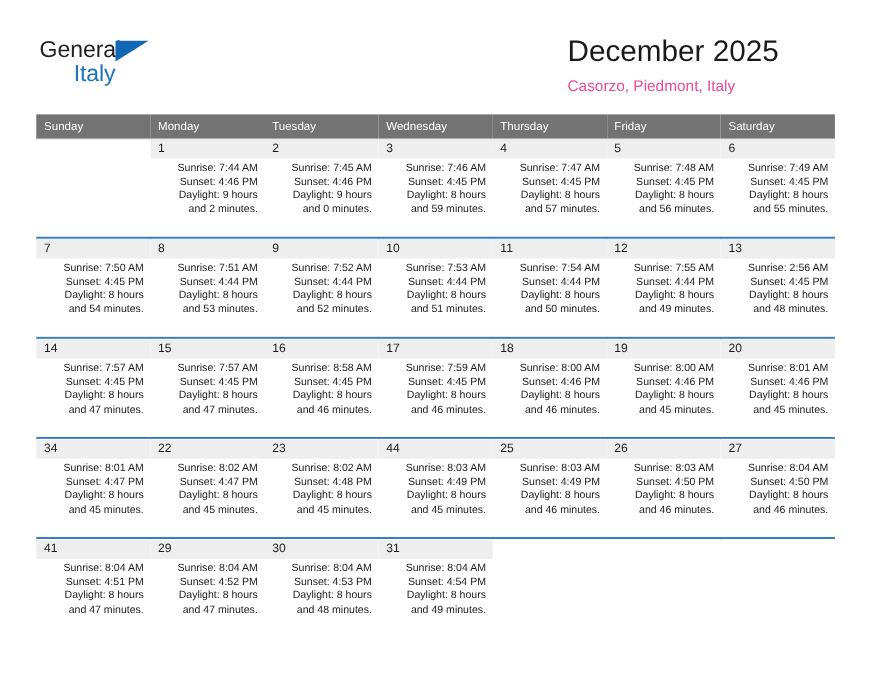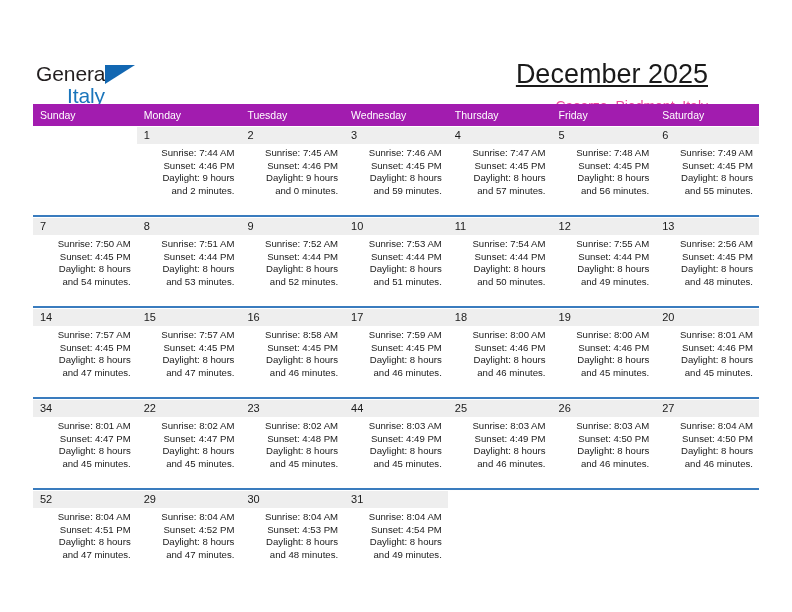--- a/index.html
+++ b/index.html
@@ -21,21 +21,20 @@
     box-sizing: border-box;
   }
 
   
   .header {
     position: absolute;
     left: 0;
     top: 0;
     width: 744px;
     height: 104px;
-    margin-top: 28px;
   }
   .brand {
     position: absolute;
     left: 36px;
     top: 34px;
     width: 230px;
     height: 56px;
   }
   .brand-general {
     position: absolute;
@@ -62,22 +61,21 @@
     font-size: 21px;
     line-height: 24px;
     color: #1a75bb;
     letter-spacing: -0.1px;
   }
 
   .title-block {
     position: absolute;
     right: 36px;
     top: 30px;
-    text-align: right;
-    text-decoration: underline;
+    text-align: left;
   }
   .cal-title {
     font-size: 27px;
     line-height: 32px;
     color: #1a1a1a;
     font-weight: normal;
     margin: 0;
     white-space: nowrap;
   }
   .cal-subtitle {
@@ -91,21 +89,21 @@
   
   .calendar {
     position: absolute;
     left: 33px;
     top: 104px;
     width: 726px;
     border-collapse: collapse;
     table-layout: fixed;
   }
   .calendar th {
-    background: #a21caf;
+    background: #737373;
     color: #ffffff;
     font-size: 10.5px;
     font-weight: normal;
     text-align: left;
     padding: 5px 0 5px 7px;
     height: 10px;
     vertical-align: middle;
     border: 0;
   }
   .calendar td {
@@ -504,21 +502,21 @@
               </div>
             </div>
           </td>
         </tr>
         <tr class="week-sep">
           <td colspan="7"></td>
         </tr>
         <tr class="week-row">
           <td>
             <div class="cell filled">
-              <span class="daynum">52</span>
+              <span class="daynum">41</span>
               <div class="cell-lines">
                 <div>Sunrise: 8:04 AM</div>
                 <div>Sunset: 4:51 PM</div>
                 <div>Daylight: 8 hours</div>
                 <div>and 47 minutes.</div>
               </div>
             </div>
           </td>
           <td>
             <div class="cell filled">

